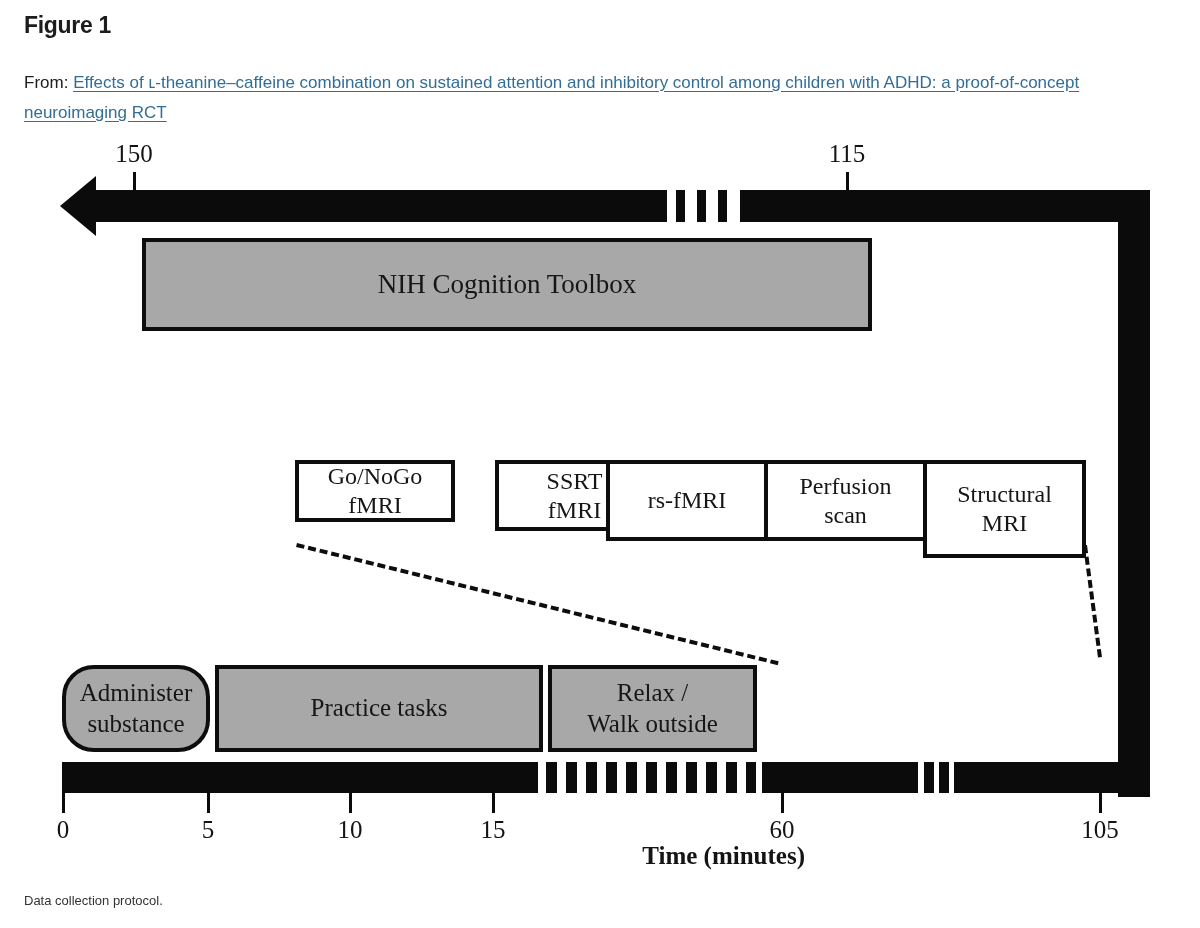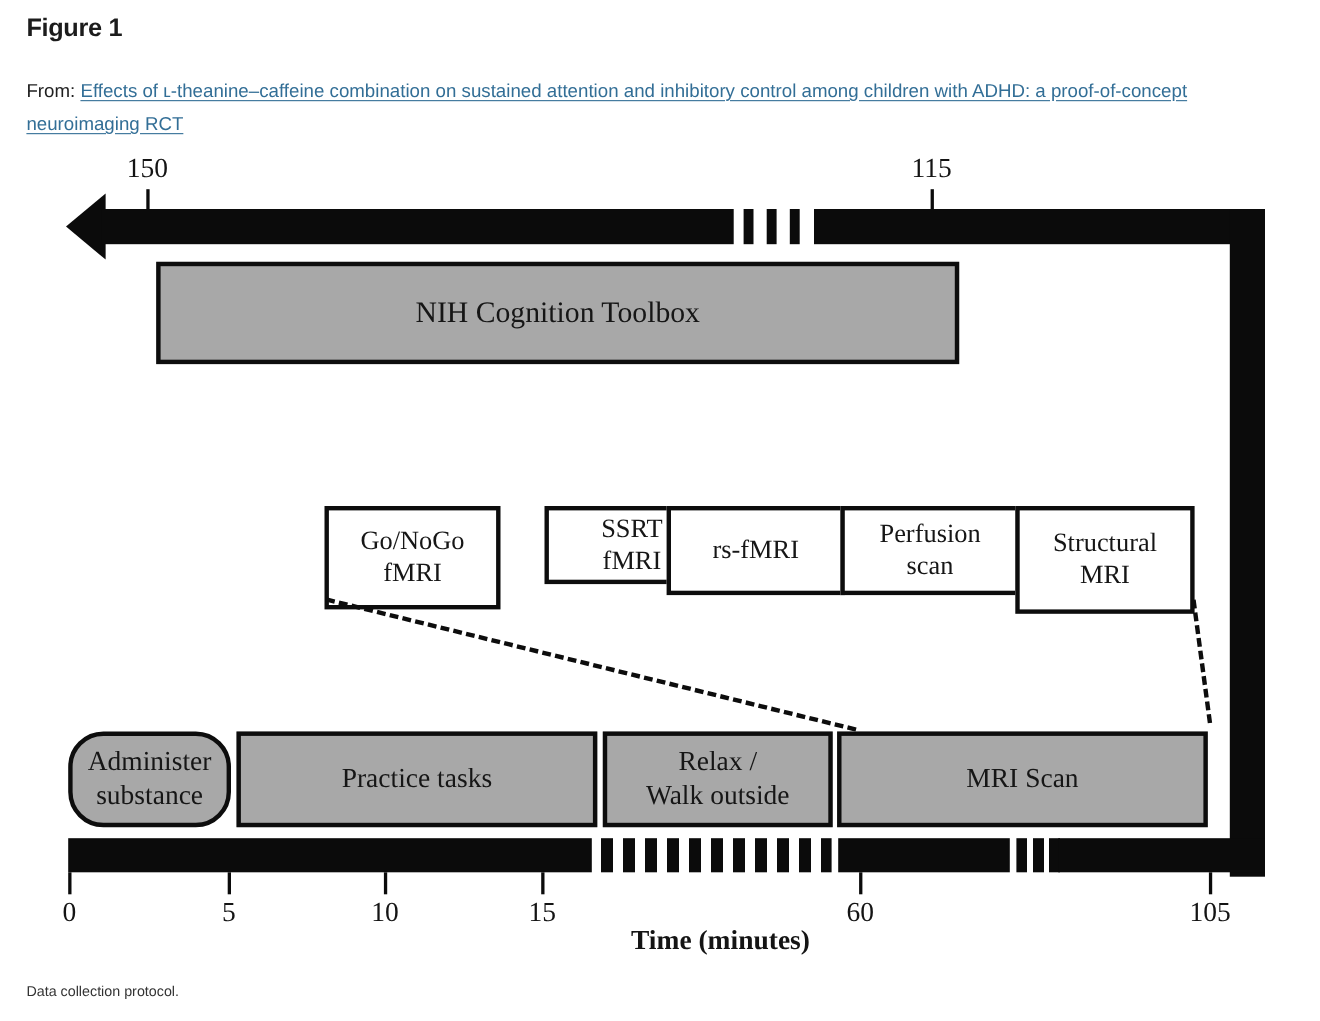--- a/index.html
+++ b/index.html
@@ -24,21 +24,21 @@
   .gbox, .wbox { position:absolute; box-sizing:border-box; border:4px solid #0d0d0d;
                  display:flex; align-items:center; justify-content:center;
                  text-align:center; white-space:pre-line; color:#161616; }
   .gbox { background:#a8a8a8; font-size:25px; line-height:1.22; }
   .wbox { background:#ffffff; font-size:24px; line-height:1.2; }
 
   .dashline { position:absolute; border-top:4px dashed #0d0d0d; transform-origin:0 0; }
   .dashbar1 { position:absolute; background-image:repeating-linear-gradient(90deg,#0b0b0b 0 11px,transparent 11px 20px); }
   .dashbar2 { position:absolute; background-image:repeating-linear-gradient(90deg,#0b0b0b 0 10px,transparent 10px 15px); }
 
-  .axis-label { position:absolute; width:300px; text-align:center; font-size:25px; font-weight:700; color:#141414; }
+  .axis-label { position:absolute; width:300px; text-align:right; font-size:25px; font-weight:700; color:#141414; }
   .caption { position:absolute; left:24px; top:893px; margin:0; font-size:13px; color:#333; }
 </style>
 </head>
 <body>
 
 <div class="page">
 
   <h1 class="fig-title">Figure 1</h1>
 
   <p class="from-line">
@@ -56,39 +56,38 @@
     <div class="blk" style="left:740px; top:50px; width:410px; height:32px;"></div>
     <div class="blk" style="left:1118px; top:50px; width:32px; height:607px;"></div>
 
     <div class="tickmark" style="left:133px; top:32px; height:18px;"></div>
     <div class="ticklabel" style="left:99px; top:0px;">150</div>
     <div class="tickmark" style="left:846px; top:32px; height:18px;"></div>
     <div class="ticklabel" style="left:812px; top:0px;">115</div>
 
     <div class="gbox" style="left:142px; top:98px; width:730px; height:93px; font-size:27px;">NIH Cognition Toolbox</div>
 
-    <div class="wbox" style="left:295px; top:320px; width:160px; height:94px;">Go/NoGo
+    <div class="wbox" style="left:295px; top:320px; width:160px; height:62px;">Go/NoGo
 fMRI</div>
     <div class="wbox" style="left:451px; top:320px; width:159px; height:71px;margin-left:44px;">SSRT
 fMRI</div>
     <div class="wbox" style="left:606px; top:320px; width:162px; height:81px;">rs-fMRI</div>
     <div class="wbox" style="left:764px; top:320px; width:163px; height:81px;">Perfusion
 scan</div>
     <div class="wbox" style="left:923px; top:320px; width:163px; height:98px;">Structural
 MRI</div>
 
     <div class="dashline" style="left:297px; top:403px; width:496px; transform:rotate(13.8deg);"></div>
     <div class="dashline" style="left:1087px; top:405px; width:113px; transform:rotate(82.4deg);"></div>
 
     <div class="gbox" style="left:62px; top:525px; width:148px; height:87px;border-radius:32px;">Administer
 substance</div>
     <div class="gbox" style="left:548px; top:525px; width:209px; height:87px;">Relax /
 Walk outside</div>
     <div class="gbox" style="left:215px; top:525px; width:328px; height:87px;">Practice tasks</div>
-    <div class="gbox" style="left:761px; top:525px; width:337px; height:87px;">MRI Scan</div>
 
     <div class="blk" style="left:62px; top:622px; width:476px; height:31px;"></div>
     <div class="dashbar1" style="left:546px; top:622px; width:210px; height:31px;"></div>
     <div class="blk" style="left:762px; top:622px; width:156px; height:31px;"></div>
     <div class="dashbar2" style="left:924px; top:622px; width:40px; height:31px;"></div>
     <div class="blk" style="left:962px; top:622px; width:188px; height:31px;"></div>
 
     <div class="tickmark" style="left:62px; top:653px; height:20px;"></div>
     <div class="tickmark" style="left:207px; top:653px; height:20px;"></div>
     <div class="tickmark" style="left:349px; top:653px; height:20px;"></div>

